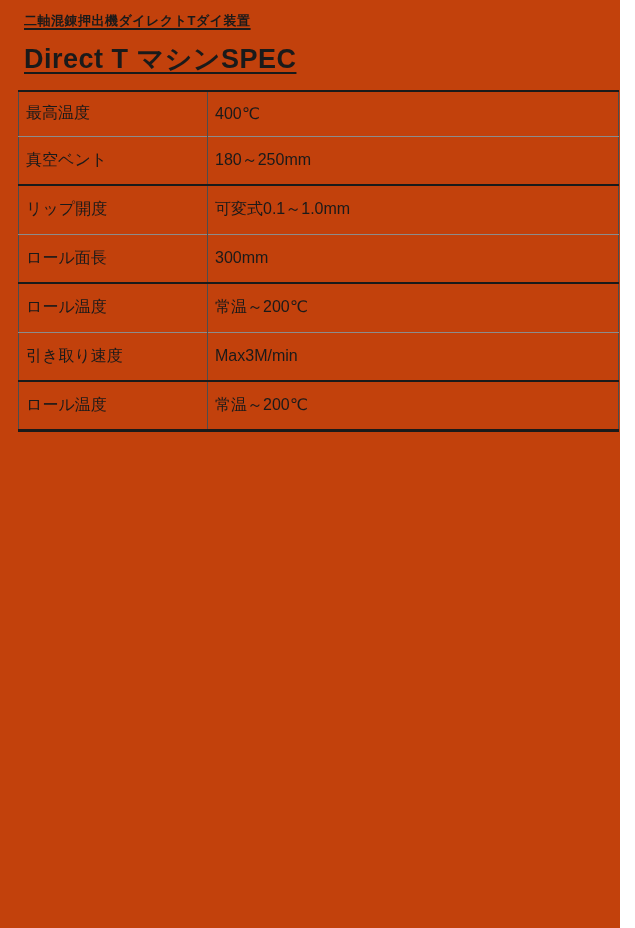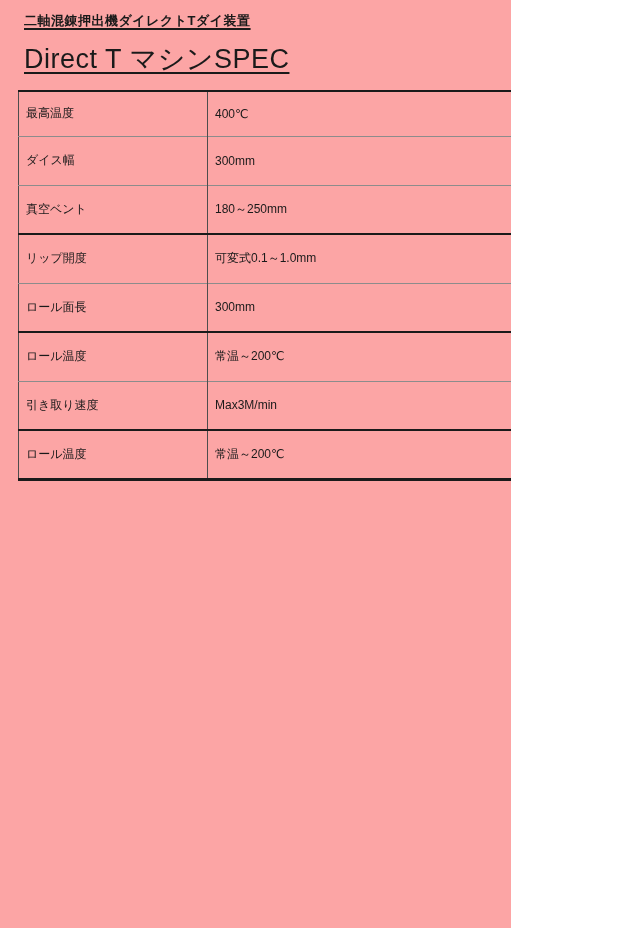--- a/index.html
+++ b/index.html
@@ -3,39 +3,39 @@
 <meta charset="utf-8">
 <style>
   html, body {
     margin: 0;
     padding: 0;
     background: #ffffff;
     font-family: "Liberation Sans", "DejaVu Sans", sans-serif;
     color: #1a1a1a;
   }
   .page {
-    width: 511px;
+    width: 620px;
     height: 928px;
     box-sizing: border-box;
     padding: 12px 8px 8px 18px;
-    background: #fca5a5;
+    background: #c2410c;
     overflow: hidden;
   }
   .subtitle {
     font-size: 13px;
     font-weight: bold;
     margin-left: 6px;
     letter-spacing: 0.5px;
     text-decoration: underline;
     text-decoration-thickness: 1.5px;
     text-underline-offset: 3px;
   }
   .title {
     font-size: 27px;
-    font-weight: normal;
+    font-weight: bold;
     margin: 11px 0 13px 6px;
     letter-spacing: 0.5px;
     text-decoration: underline;
     text-decoration-thickness: 2px;
     text-underline-offset: 4px;
   }
   table.spec-table {
     border-collapse: collapse;
     width: 601px;
     table-layout: fixed;
@@ -45,21 +45,21 @@
     border-right: 1px solid #4d4d4d;
   }
   tr.spec-row {
     border-bottom: 1px solid #8c8c8c;
     height: 49px;
   }
   tr.spec-row:first-child { height: 45px; }
   tr.spec-row.thick-after { border-bottom: 2px solid #1a1a1a; }
   tr.spec-row:last-child { border-bottom: none; }
   td {
-    font-size: 12px;
+    font-size: 16px;
     padding: 0 4px 0 7px;
     vertical-align: middle;
     overflow: hidden;
     white-space: nowrap;
   }
   td.label-cell {
     width: 177px;
     border-right: 1px solid #4d4d4d;
   }
   tr.multi td { vertical-align: top; }
@@ -73,24 +73,20 @@
 <body>
 
 <div class="page">
   <div class="subtitle">二軸混錬押出機ダイレクトTダイ装置</div>
   <div class="title">Direct T マシンSPEC</div>
   <table class="spec-table">
     <tbody>
         <tr class="spec-row">
           <td class="label-cell">最高温度</td>
           <td class="value-cell">400℃</td>
-        </tr>
-        <tr class="spec-row">
-          <td class="label-cell">ダイス幅</td>
-          <td class="value-cell">300mm</td>
         </tr>
         <tr class="spec-row thick-after">
           <td class="label-cell">真空ベント</td>
           <td class="value-cell">180～250mm</td>
         </tr>
         <tr class="spec-row">
           <td class="label-cell">リップ開度</td>
           <td class="value-cell">可変式0.1～1.0mm</td>
         </tr>
         <tr class="spec-row thick-after">

